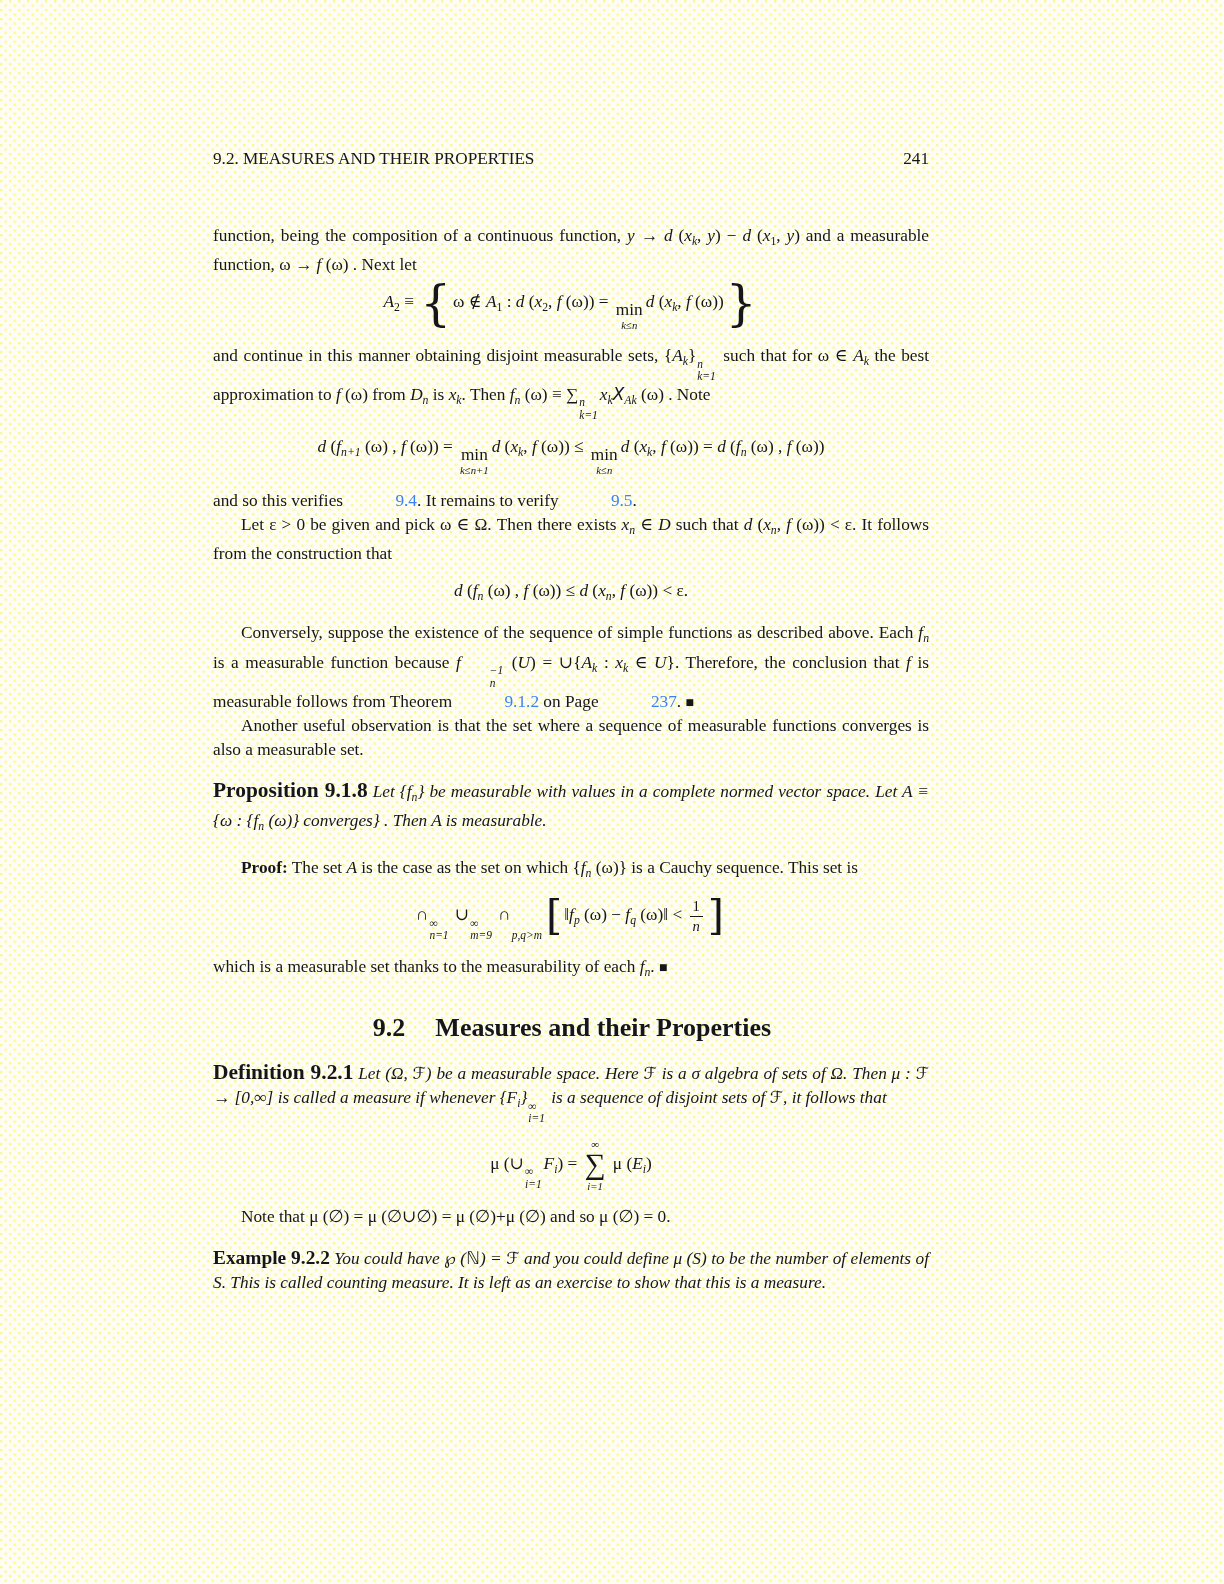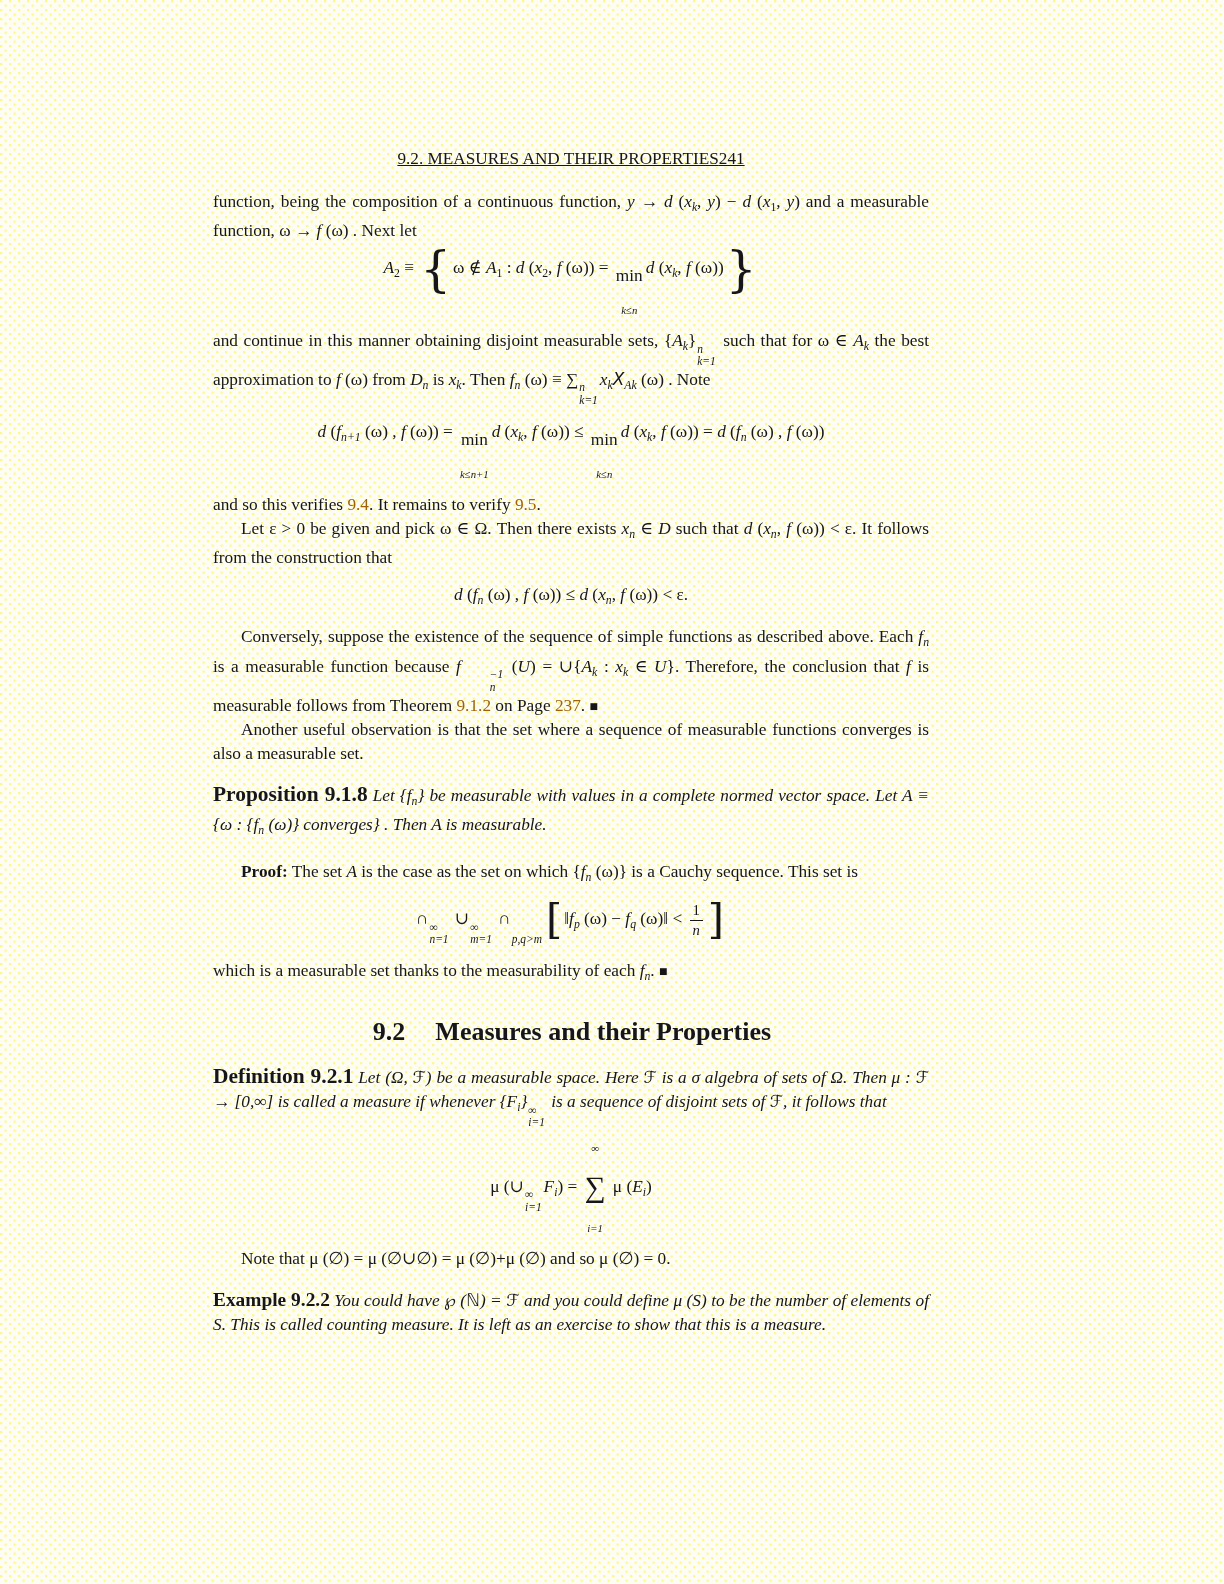--- a/index.html
+++ b/index.html
@@ -10,36 +10,36 @@
     background-image:
       radial-gradient(circle at 1.2px 1.2px, rgba(252,248,130,0.9) 1px, transparent 1.7px),
       radial-gradient(circle at 1.2px 1.2px, rgba(252,248,130,0.9) 1px, transparent 1.7px);
     background-size:9px 9px;
     background-position:0 0,4.5px 4.5px;
     font-family:"Liberation Serif","DejaVu Serif","DejaVu Sans",serif;
     color:#16161a;
   }
   .page{width:1224px;min-height:1584px;box-sizing:border-box;padding-top:148px;}
   .content{margin-left:213px;width:716px;font-size:17.3px;line-height:23.8px;text-align:justify;}
-  .running-head{display:flex;justify-content:center;font-size:17.2px;margin-bottom:20px;line-height:22px;text-decoration:underline;}
+  .running-head{display:flex;justify-content:space-between;font-size:17.2px;margin-bottom:54px;line-height:22px;}
   .para{margin:0;}
   .ind{text-indent:28px;}
   .display{text-align:center;margin:13px 0;text-indent:0;}
   .i{font-style:italic;}
   .b{font-weight:700;}
   .head{font-size:1.24em;}
   .headx{font-size:1.12em;}
   .sub{font-size:68%;vertical-align:-0.3em;}
   .i.sub{font-style:italic;}
-  .lnk{color:#a16207;cursor:pointer;}
+  .lnk{color:#3b82f6;cursor:pointer;margin-left:48px;}
   .qed{font-size:0.82em;}
   .scr{font-family:"DejaVu Sans","DejaVu Serif",serif;font-size:0.98em;}
   .ss{display:inline-flex;flex-direction:column;align-items:flex-start;vertical-align:-0.55em;font-size:0.66em;line-height:1.12;font-style:italic;margin-left:1px;margin-right:2px;}
   .ss span{font-style:italic;}
-  .stk{display:inline-flex;flex-direction:column;align-items:center;vertical-align:-0.45em;line-height:1;margin:0 3px;gap:19px;}
+  .stk{display:inline-flex;flex-direction:column;align-items:center;vertical-align:-0.45em;line-height:1;margin:0 3px;}
   .stk.op{vertical-align:middle;}
   .stk .stop{font-size:0.62em;line-height:1.15;font-style:normal;}
   .stk .sbot{font-size:0.62em;line-height:1.15;font-style:italic;}
   .stk .smid{line-height:1.05;}
   .stk.op .smid{font-size:1.7em;line-height:1;}
   .frac{display:inline-flex;flex-direction:column;align-items:center;vertical-align:middle;font-size:0.85em;line-height:1.15;margin:0 3px;}
   .frac .num{border-bottom:1.2px solid currentColor;padding:0 3px 1px;}
   .frac .den{font-style:italic;padding-top:1px;}
   .bigd{vertical-align:middle;line-height:0;display:inline-block;margin:0 2px;font-family:"DejaVu Serif","Liberation Serif",serif;font-weight:400;}
   .section-heading{font-size:26px;font-weight:700;margin:28px 0 16px 2px;line-height:32px;text-align:center;}
@@ -97,21 +97,21 @@
 
     <p class="para sp-top"><span class="b head">Proposition 9.1.8</span><span>  </span><span class="i">Let {</span><span class="i">f</span><span class="i sub">n</span><span class="i">} be measurable with values in a complete normed vector space.  Let </span><span class="i">A</span><span class="i"> ≡ {ω : {</span><span class="i">f</span><span class="i sub">n</span><span class="i"> (ω)} converges} .  Then </span><span class="i">A</span><span class="i"> is measurable.</span></p>
 
     <p class="para ind sp-top"><span class="b">Proof:</span><span> The set </span><span class="i">A</span><span> is the case as the set on which {</span><span class="i">f</span><span class="i sub">n</span><span> (ω)} is a Cauchy sequence.  This set is</span></p>
 
     <div class="display"><span>∩</span><span class="ss">
           <span>∞</span>
           <span>n=1</span>
         </span><span> ∪</span><span class="ss">
           <span>∞</span>
-          <span>m=1</span>
+          <span>m=9</span>
         </span><span> ∩</span><span class="ss">
           <span>&nbsp;</span>
           <span>p,q&gt;m</span>
         </span><span class="bigd" style="font-size: 2.4em;">[</span><span>‖</span><span class="i">f</span><span class="i sub">p</span><span> (ω) − </span><span class="i">f</span><span class="i sub">q</span><span> (ω)‖ &lt; </span><span class="frac">
           <span class="num">1</span>
           <span class="den">n</span>
         </span><span class="bigd" style="font-size: 2.4em;">]</span></div>
 
     <p class="para"><span>which is a measurable set thanks to the measurability of each </span><span class="i">f</span><span class="i sub">n</span><span>. </span><span class="qed">■</span></p>
 

